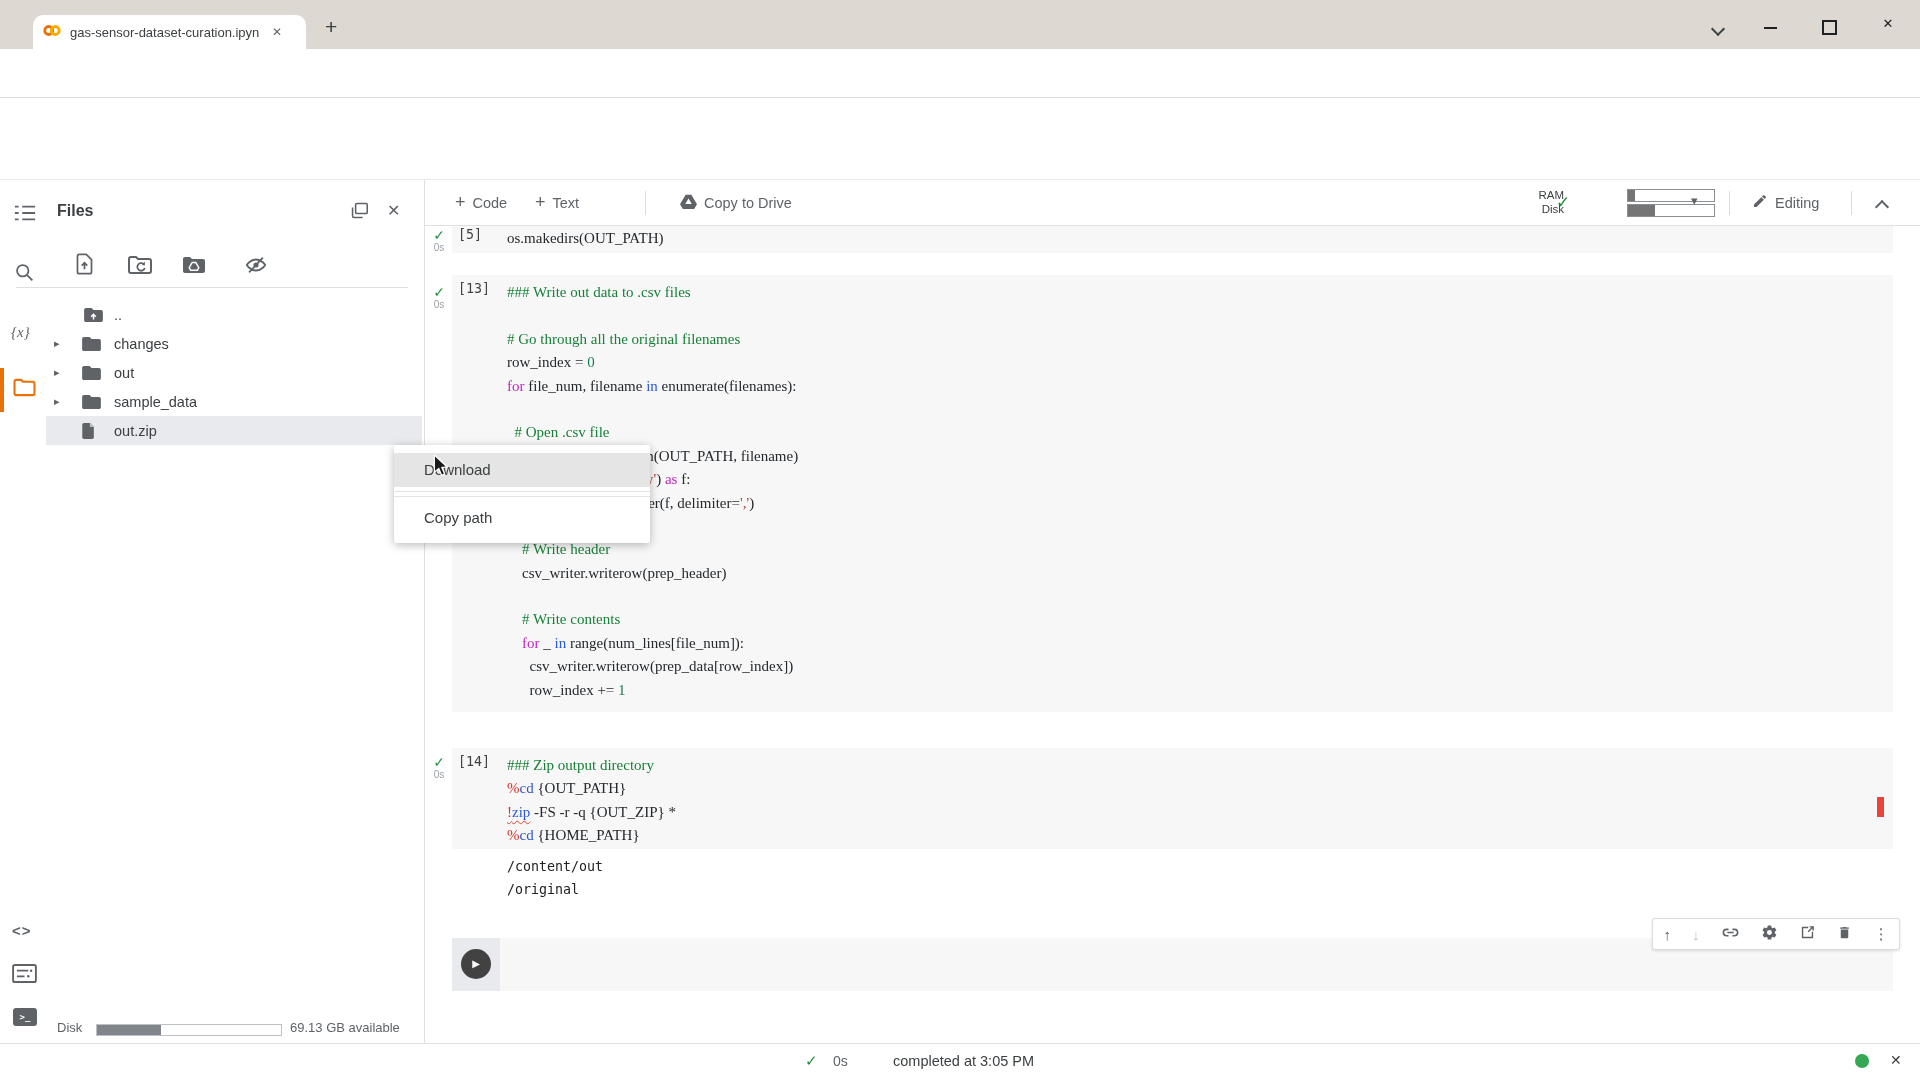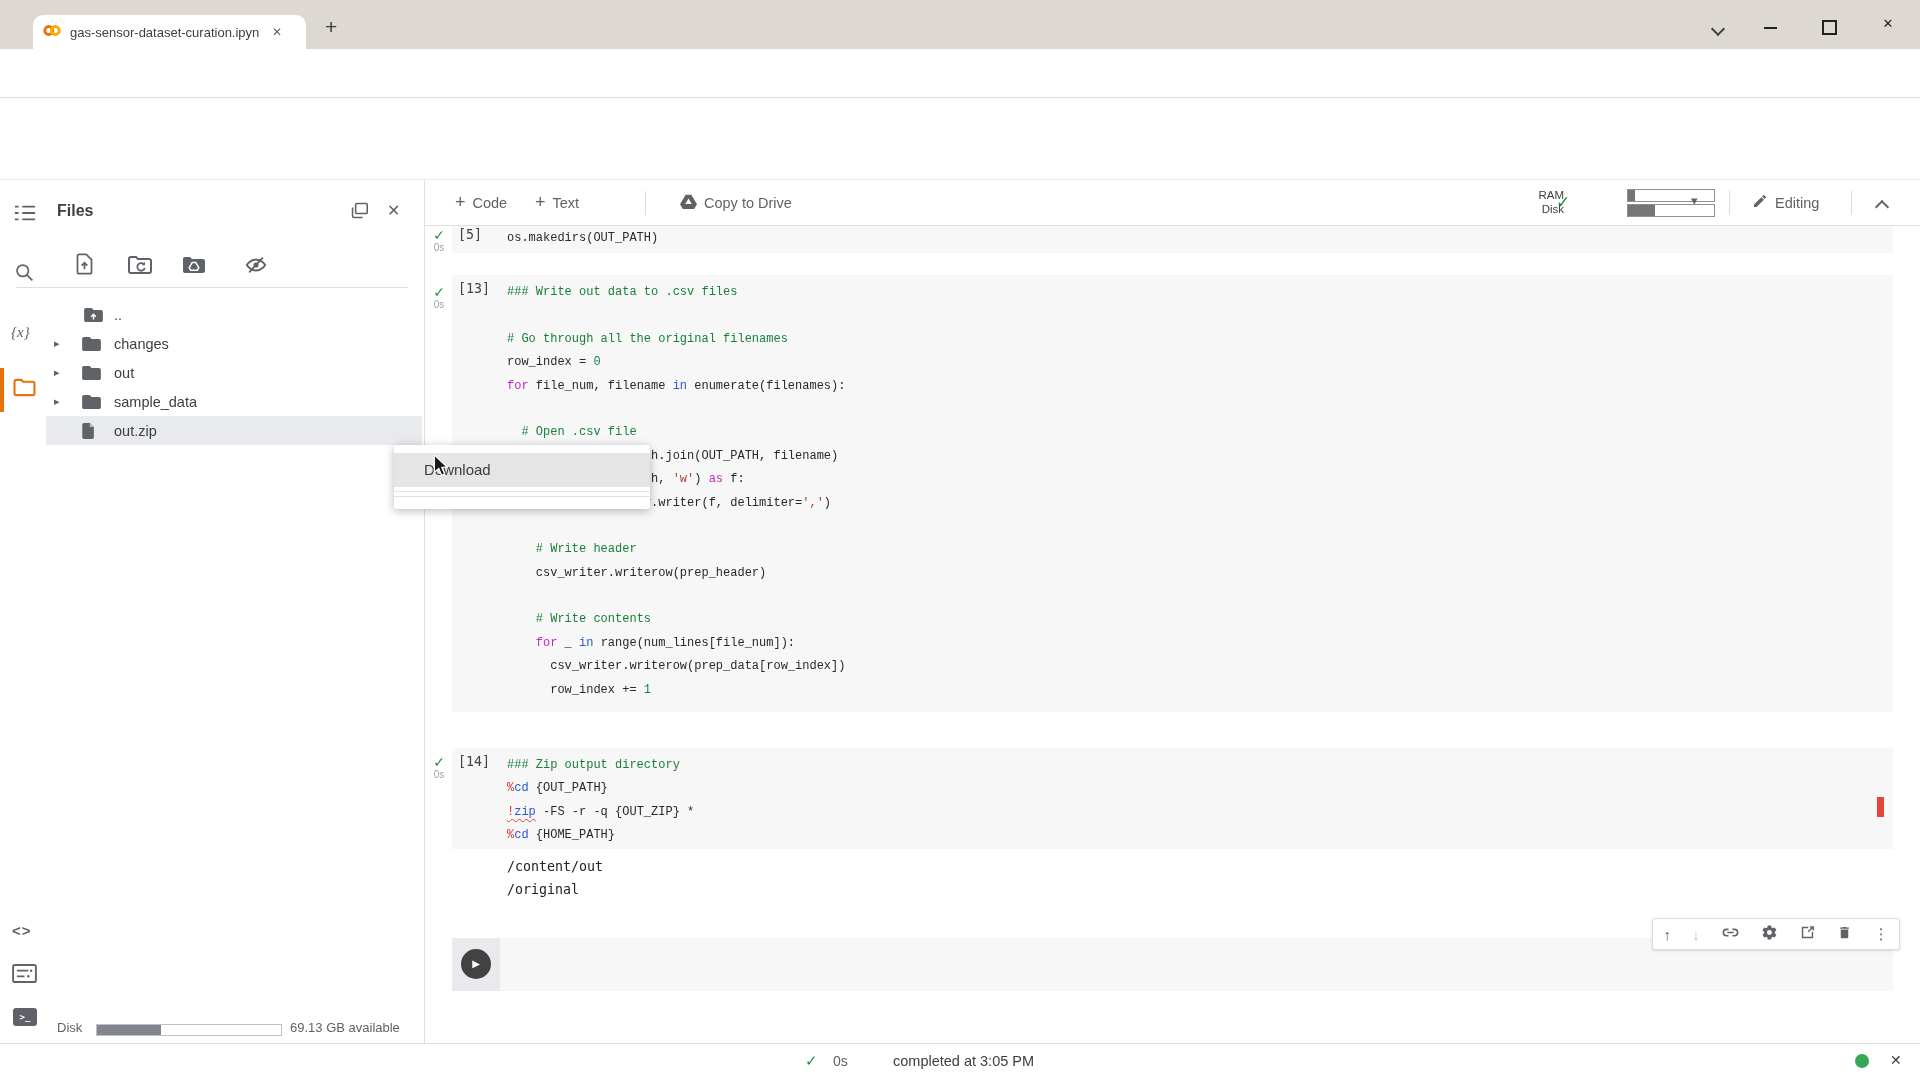--- a/index.html
+++ b/index.html
@@ -50,21 +50,21 @@
   .tree-icon{position:absolute;left:36px;top:7px;}
   .tree-label{position:absolute;left:68px;}
   .gauge{width:184px;height:10px;border:1px solid #BDC1C6;background:#fff;}
   .gauge i{display:block;height:100%;background:#80868B;}
   .sm-gray{font-size:13px;color:#5F6368;}
   .term-ic{width:24px;height:18px;background:#5F6368;border-radius:3px;color:#fff;font-family:"DejaVu Sans Mono",monospace;font-size:9px;font-weight:bold;text-align:center;line-height:18px;}
   
   .content{left:425px;top:226px;width:1495px;height:817px;background:#fff;overflow:hidden;}
   .cell{position:absolute;left:27px;width:1441px;background:#F7F7F7;}
   .exec{position:absolute;left:6px;font-family:"DejaVu Sans Mono",monospace;font-size:13.3px;color:#424242;}
-  .codepre{position:absolute;left:55px;font-family:Liberation Mono, monospace;font-size:12px;line-height:23.4px;white-space:pre;}
+  .codepre{position:absolute;left:55px;font-family:Liberation Serif, serif;font-size:15px;line-height:23.4px;white-space:pre;}
   .codeline{height:23.4px;}
   .gut{position:absolute;left:1px;width:26px;text-align:center;}
   .gut .ck{color:#1E8E3E;font-size:14px;line-height:14px;}
   .gut .dur{color:#9AA0A6;font-size:10px;line-height:12px;}
   .outpre{position:absolute;left:82px;font-family:"DejaVu Sans Mono",monospace;font-size:13.3px;line-height:23.4px;color:#202124;white-space:pre;}
   .tk-p{color:#24292E}.tk-c{color:#188038}.tk-k{color:#C12AC1}.tk-b{color:#2B57D8}
   .tk-s{color:#B0412F}.tk-n{color:#177E52}.tk-m{color:#D93025}
   .tk-u{color:#2B57D8;text-decoration:underline wavy #E04238 1px;text-underline-offset:3px}
   .tk-mu{color:#D93025;text-decoration:underline wavy #E04238 1px;text-underline-offset:3px}
   .celltb{position:absolute;left:1227px;top:692px;width:246px;height:30px;background:#fff;border:1px solid #DADCE0;border-radius:3px;box-shadow:0 1px 3px rgba(0,0,0,.13);display:flex;align-items:center;justify-content:space-around;}
@@ -368,17 +368,18 @@
     <span class="ab" style="left:833px;top:9px;font-size:14px;color:#5F6368;">0s</span>
     <span class="ab" style="left:893px;top:9px;font-size:14.5px;color:#3C4043;">completed at 3:05 PM</span>
     <span class="ab" style="left:1855px;top:10px;width:14px;height:14px;border-radius:50%;background:#34A853;"></span>
     <span class="ab" style="left:1890px;top:8px;font-size:14px;color:#3C4043;">✕</span>
   </div>
 
   <div class="ab ctxmenu" id="ctxmenu">
       <div class="ctx-item hov">Download</div>
       <div class="ctx-sep"></div>
       <div class="ctx-sep"></div>
+      <div class="ctx-item">Copy path</div>
     </div>
   <div class="ab" style="left:433px;top:455px;z-index:60;"><svg width="15" height="22" viewBox="0 0 12 18">
         <path d="M1 0l0 14 3.6-3 2.3 5.6 2.5-1-2.3-5.4 4.4-.4z" fill="#1A1A1A" stroke="#fff" stroke-width="1"></path>
       </svg></div>
 </div>
 
 </body></html>

